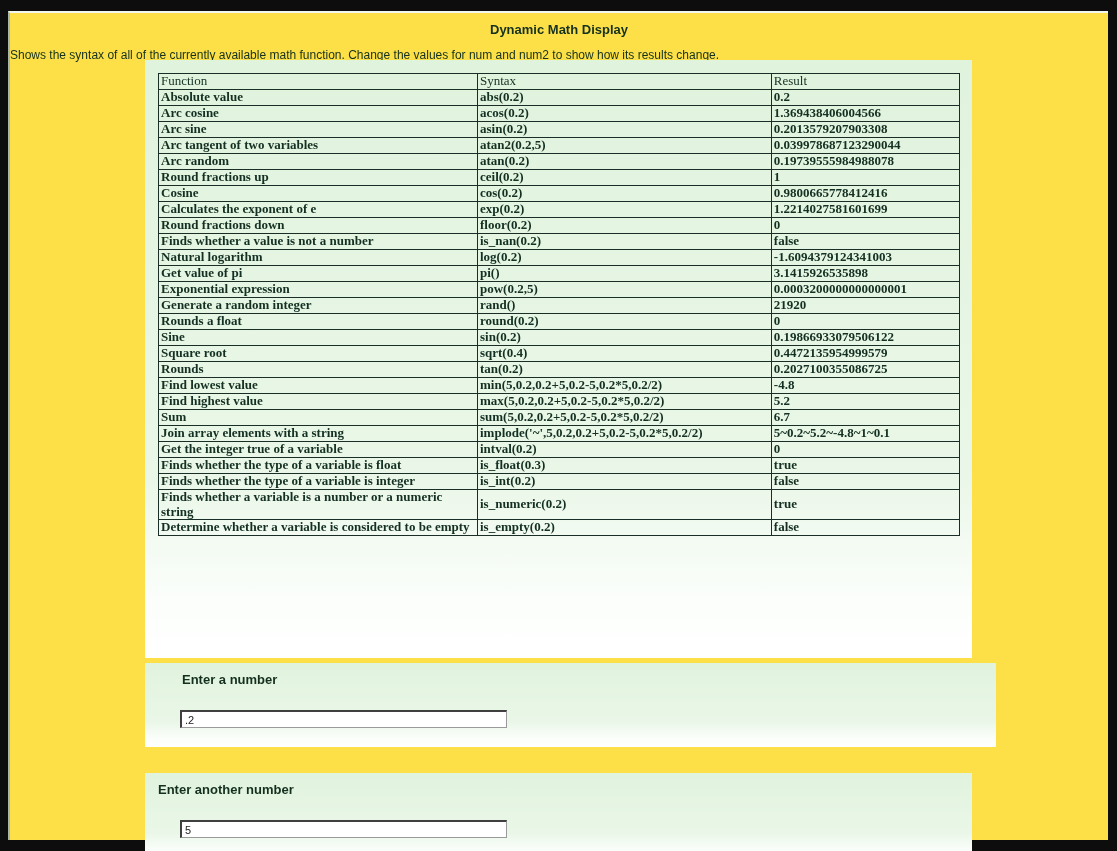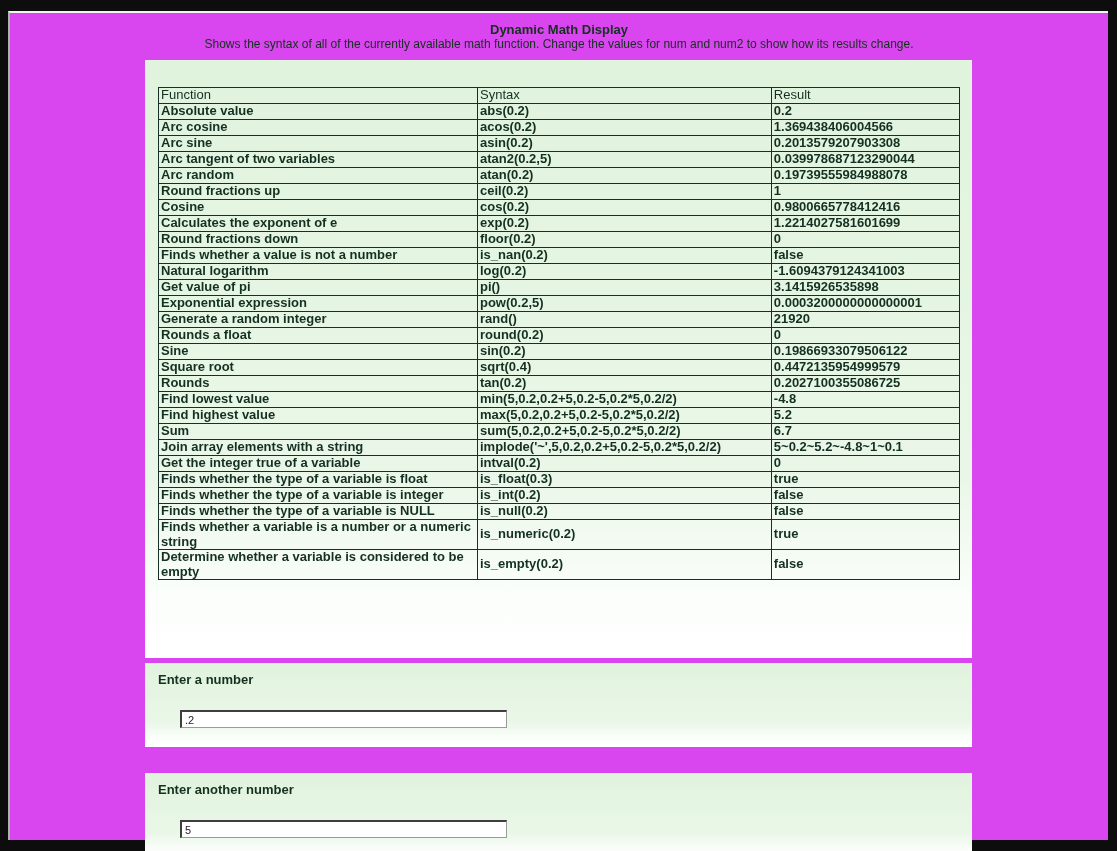--- a/index.html
+++ b/index.html
@@ -6,66 +6,66 @@
   body{
     width:1117px;height:851px;
     background:#0d0d0d;
     position:relative;
     font-family:"Liberation Sans", sans-serif;
     overflow:hidden;
   }
   .page{
     position:absolute;left:8px;top:11px;
     width:1100px;height:829px;
-    background:#d946ef;
+    background:#fde047;
     border-top:2px solid #f2f6f1;
     border-left:2px solid #a9b6a9;
     box-sizing:border-box;
   }
   .title{
     text-align:center;
     font-size:13px;font-weight:bold;
     color:#14301f;
     padding-top:9px;
   }
   .subtitle{
-    text-align:center;
     font-size:12px;
     color:#14301f;
-    margin-top:0;
+    margin-top:11px;
   }
   .box{
     position:absolute;left:135px;width:827px;
     background:linear-gradient(to bottom,#e0f3dd 0%,#eaf7e8 70%,#fbfefb 90%,#ffffff 100%);
   }
   .table-box{top:47px;height:598px;}
   .math-table{
-    margin:27px 0 0 13px;
+    margin:13px 0 0 13px;
     border-collapse:collapse;
     table-layout:fixed;
     width:802px;
     font-size:13px;
     color:#143022;
+    font-family:Liberation Serif, serif;
   }
   .math-table th,.math-table td{
     border:1px solid #1a2e28;
     padding:0 2px;
     height:15px;
     line-height:1.12;
     text-align:left;
     overflow:hidden;
     word-wrap:break-word;
   }
   .math-table th{font-weight:normal;}
   .math-table td{font-weight:bold;}
   .col-f{width:317px;}
   .col-s{width:292px;}
   .col-r{width:187px;}
   .form-box{height:84px;}
-  .form-box-1{top:650px;}
+  .form-box-1{top:650px;padding-left:24px;}
   .form-box-2{top:760px;height:86px;}
   .form-label{
     font-size:13px;font-weight:bold;
     color:#14301f;
     padding:9px 0 0 13px;
   }
   .win-input{
     position:absolute;left:35px;top:47px;
     width:318px;height:13px;
     background:#ffffff;
@@ -247,25 +247,20 @@
             <td>is_float(0.3)</td>
             <td>true</td>
           </tr>
 
           <tr>
             <td>Finds whether the type of a variable is integer</td>
             <td>is_int(0.2)</td>
             <td>false</td>
           </tr>
 
-          <tr>
-            <td>Finds whether the type of a variable is NULL</td>
-            <td>is_null(0.2)</td>
-            <td>false</td>
-          </tr>
 
           <tr>
             <td>Finds whether a variable is a number or a numeric string</td>
             <td>is_numeric(0.2)</td>
             <td>true</td>
           </tr>
 
 
           <tr>
             <td>Determine whether a variable is considered to be empty</td>

